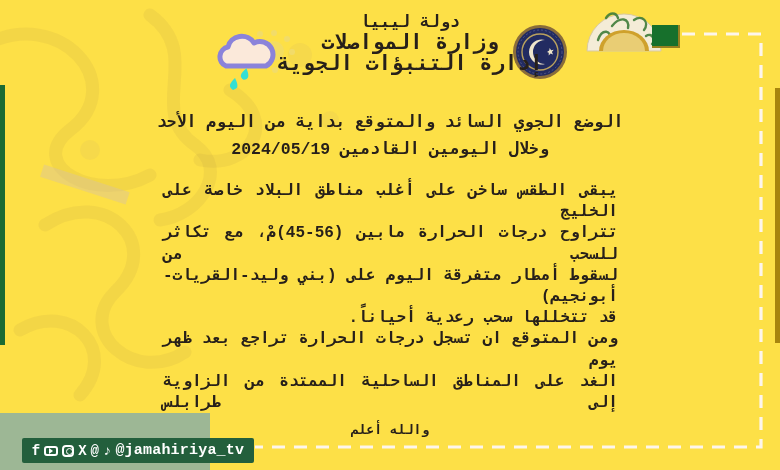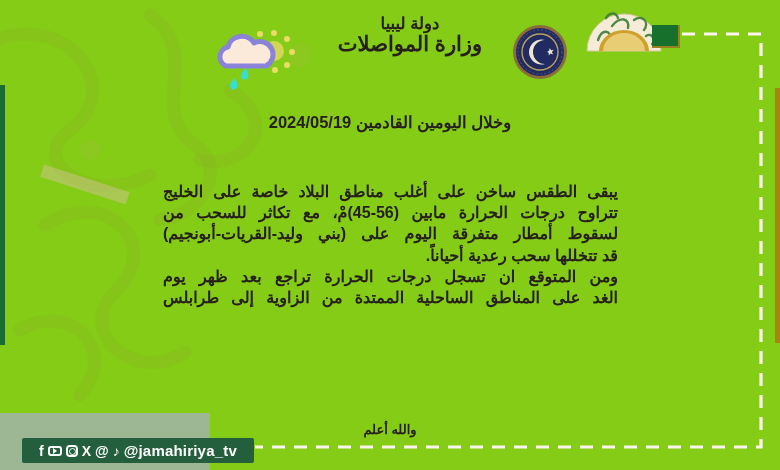--- a/index.html
+++ b/index.html
@@ -1,19 +1,19 @@
 <!DOCTYPE html>
 <html lang="ar"><head>
 <meta charset="utf-8">
 <style>
   html,body{margin:0;padding:0;}
   .page{
     position:relative;width:780px;height:470px;overflow:hidden;
-    background:#84cc16;
-    font-family:Liberation Sans, sans-serif;
+    background:#fde047;
+    font-family:Liberation Mono, monospace;
     color:#27201a;
   }
   
   .watermark{position:absolute;left:0;top:0;z-index:0;pointer-events:none;}
   .dashed-frame{position:absolute;left:0;top:0;z-index:2;pointer-events:none;}
   .left-bar{position:absolute;left:0;top:85px;width:5px;height:260px;background:#1b6b33;z-index:3;}
   .right-bar{position:absolute;right:0;top:88px;width:5px;height:255px;background:#a8850e;z-index:3;}
   .sage-block{position:absolute;left:0;top:413px;width:210px;height:57px;background:#9db795;z-index:1;}
   .flag-square{position:absolute;left:652px;top:25px;width:26px;height:21px;background:#17702c;
     border-right:2px solid #97801f;border-bottom:2px solid #97801f;z-index:3;}
@@ -117,23 +117,25 @@
       </g>
       <path d="M18,48 a10,10 0 0 1 2,-19 a14,13 0 0 1 26,-4 a11,11 0 0 1 12,23 Z" fill="#fbe9da" stroke="#8b83da" stroke-width="5" stroke-linejoin="round"></path>
       <path d="M37,50 c5,7 5,10 0,12 c-5,-2 -5,-5 0,-12 Z" fill="#35dfd3" transform="rotate(14 37 56)"></path>
       <path d="M26,60 c5,7 5,10 0,12 c-5,-2 -5,-5 0,-12 Z" fill="#35dfd3" transform="rotate(10 26 66)"></path>
     </svg>
   </div>
 
   <div class="header-text">
     <div class="h-line1">دولة ليبيا</div>
     <div class="h-line">وزارة المواصلات</div>
+    <div class="h-line">إدارة التنبؤات الجوية</div>
   </div>
 
   <div class="title-block">
+    <div>الوضع الجوي السائد والمتوقع بداية من اليوم الأحد</div>
     <div class="title-line2">
       <span class="date">2024/05/19</span>
       <span>وخلال اليومين القادمين</span>
     </div>
   </div>
 
   <div class="body-text">
     <div class="body-line">يبقى الطقس ساخن على أغلب مناطق البلاد خاصة على الخليج</div>
     <div class="body-line">تتراوح درجات الحرارة مابين (56-45)مْ، مع تكاثر للسحب من</div>
     <div class="body-line">لسقوط أمطار متفرقة اليوم على (بني وليد-القريات-أبونجيم)</div>

